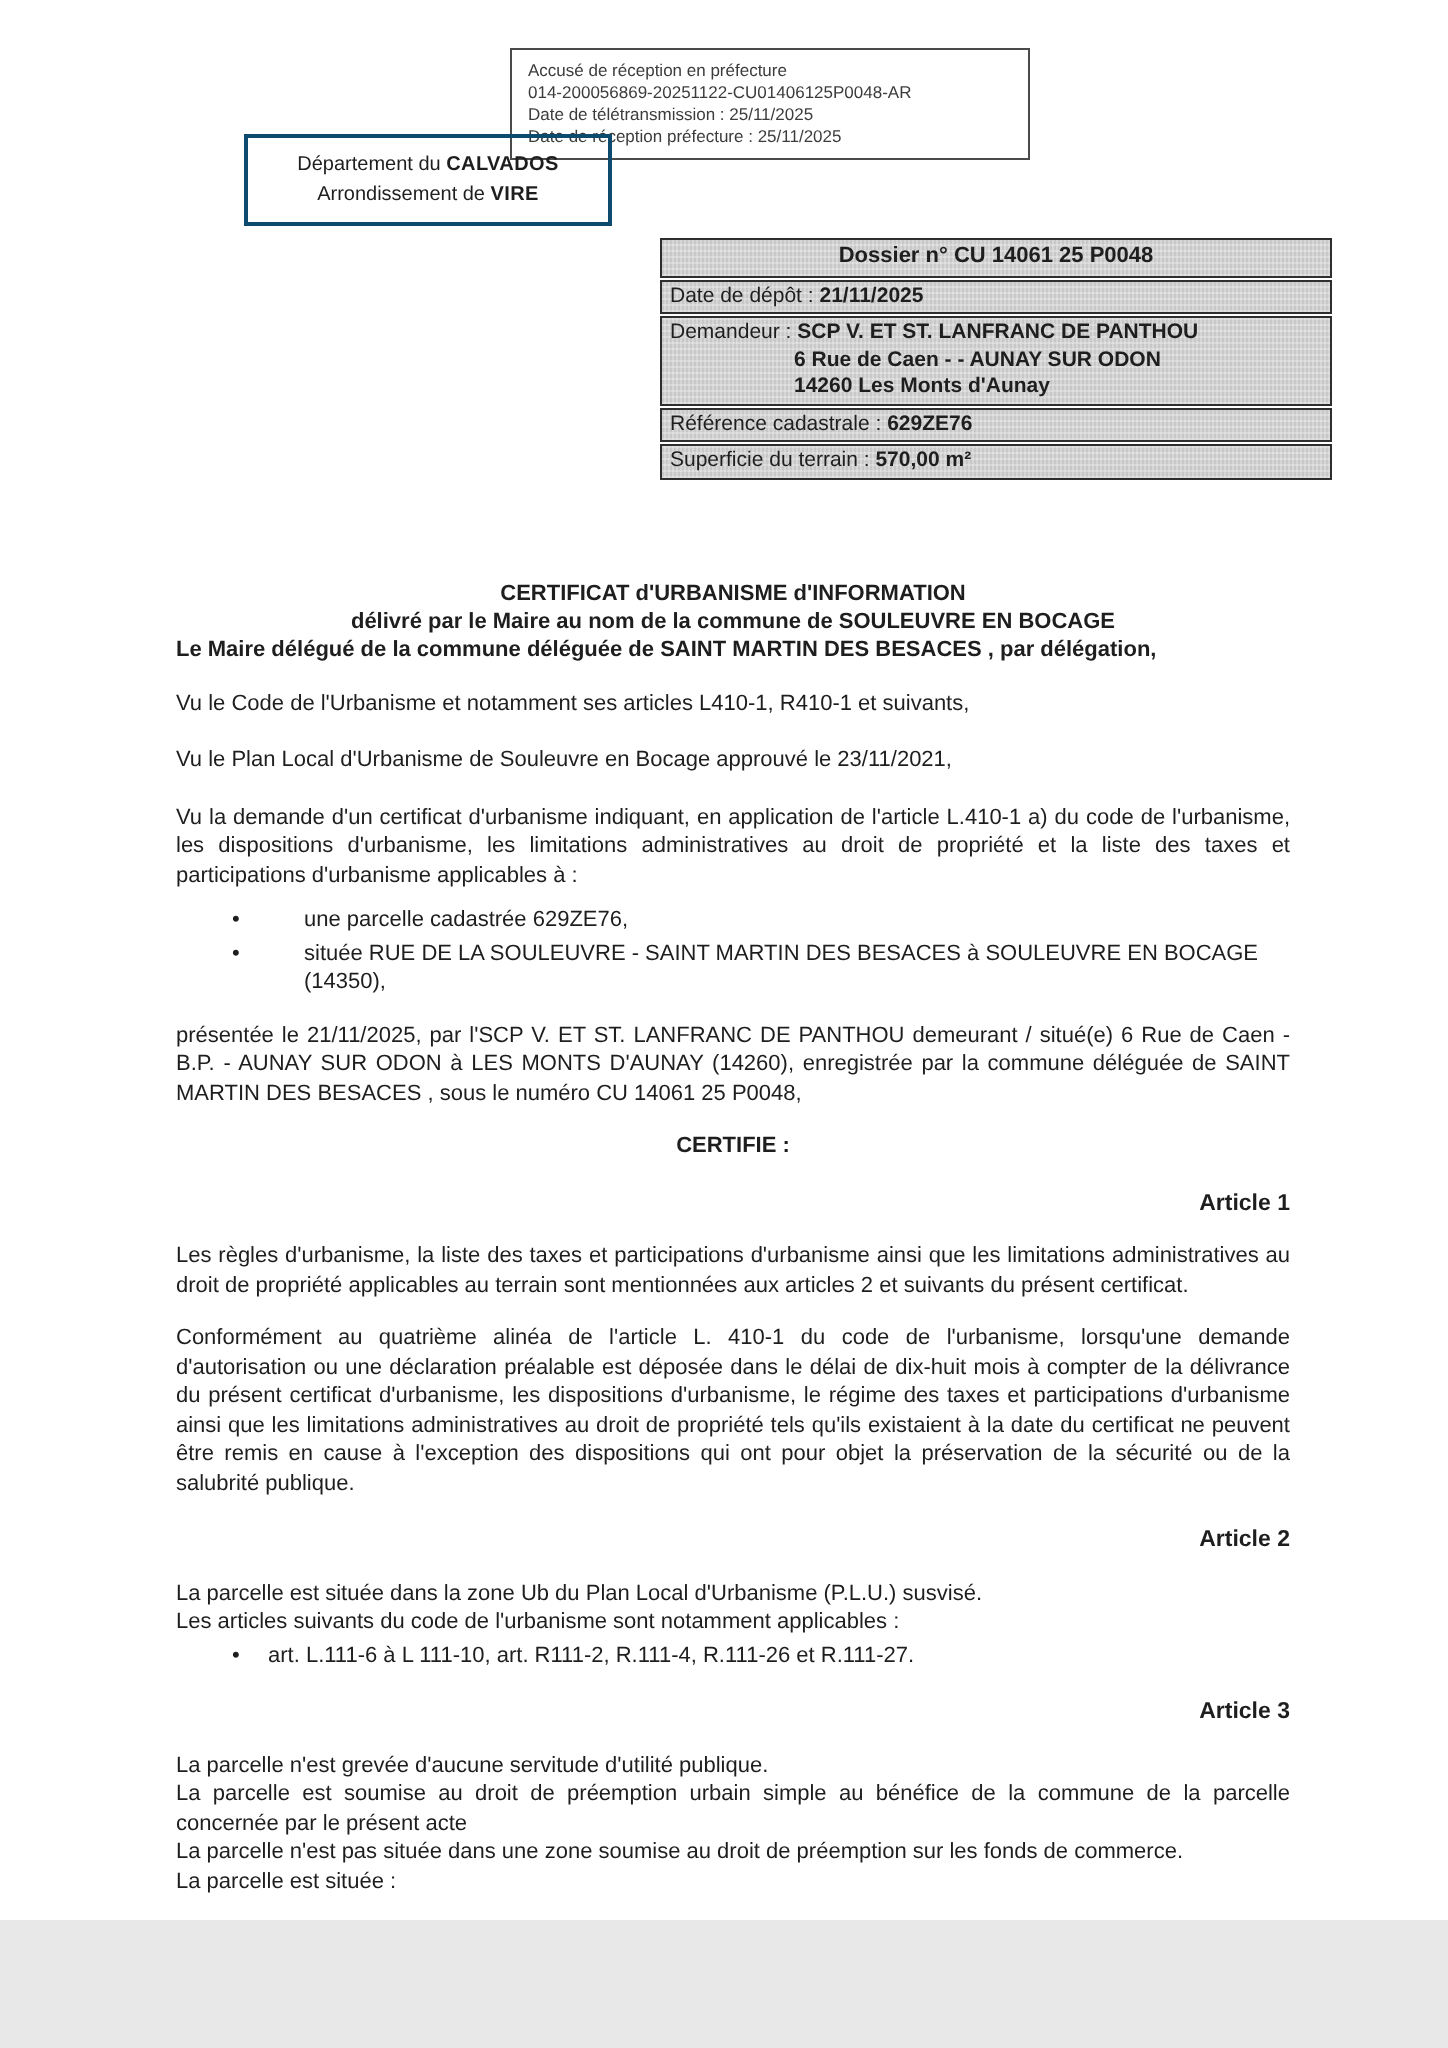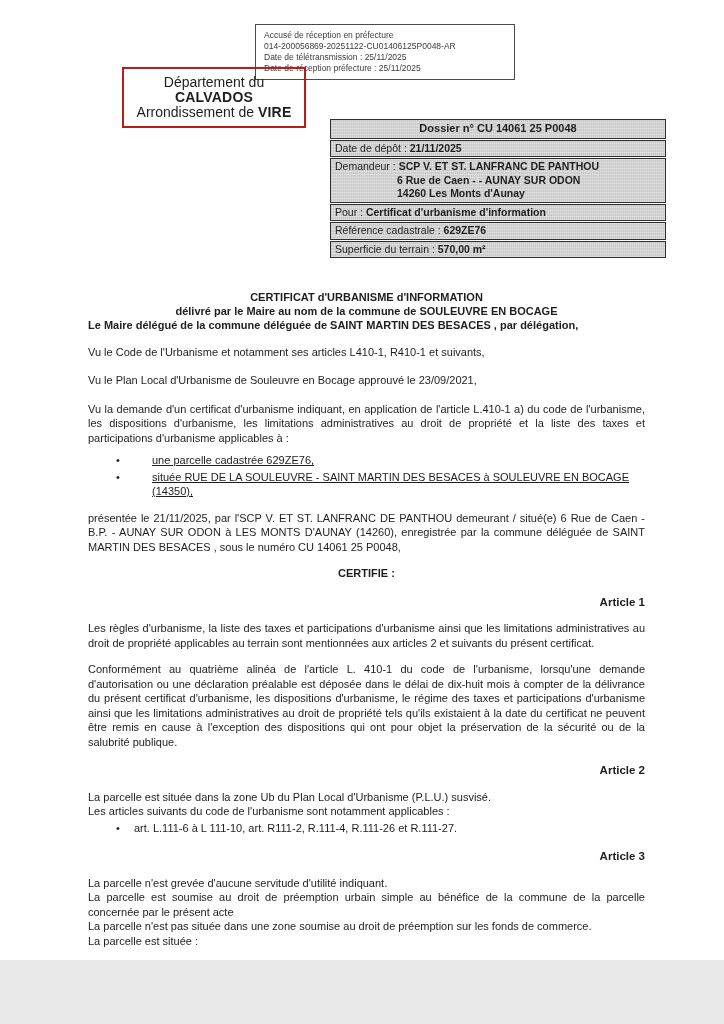--- a/index.html
+++ b/index.html
@@ -15,24 +15,24 @@
   
   .reception-box{
     position:absolute;left:255px;top:24px;width:242px;
     border:1px solid #4a4a4a;
     padding:5px 8px;
     font-size:8.5px;line-height:11px;color:#3c3c3c;
   }
   
   .dept-box{
     position:absolute;left:122px;top:67px;width:176px;
-    border:2px solid #b91c1c;
+    border:2px solid #0c4a6e;
     padding:6px 2px;
     text-align:center;
-    font-size:14px;line-height:15px;
+    font-size:10px;line-height:15px;
   }
   .dept-box b{letter-spacing:.2px;}
   
   .left-col{
     position:absolute;left:60px;top:121px;width:266px;
     text-align:center;font-size:11.5px;line-height:14px;
   }
   .republique{font-weight:bold;}
   .commune{font-weight:bold;text-decoration:underline;margin-top:19px;letter-spacing:.1px;}
   .delegated{font-style:italic;margin-top:15px;font-size:11px;line-height:14px;}
@@ -67,21 +67,21 @@
   .mt12{margin-top:12px;}
   .mt14{margin-top:14px;}
   .mt26{}
   .bold{font-weight:bold;}
   .just{text-align:justify;}
   .center-h{text-align:center;font-weight:bold;}
   .article-title{text-align:right;font-weight:bold;font-size:11.5px;margin-top:14px;}
   .bullets{margin-top:8px;}
   .bullet-row{display:flex;margin-top:2px;}
   .bullet-dot{width:14px;padding-left:28px;flex:none;}
-  .bullet-text-wide{padding-left:22px;text-decoration:underline;}
+  .bullet-text-wide{padding-left:22px;}
   .bullet-text-narrow{padding-left:4px;}
   
   .footer{
     position:absolute;left:88px;top:993px;width:557px;
     display:flex;justify-content:space-between;
     font-size:9.5px;color:#3a3a3a;
   }
 </style>
 </head>
 <body>
@@ -102,36 +102,35 @@
 
 
   <div class="dossier-table">
     <div class="trow header">Dossier n° CU 14061 25 P0048</div>
     <div class="trow"><span>Date de dépôt : </span><span class="val">21/11/2025</span></div>
     <div class="trow">
       <span>Demandeur : </span><span class="val">SCP V. ET ST. LANFRANC DE PANTHOU</span>
       <div class="cont-demandeur val">6 Rue de Caen -  - AUNAY SUR ODON</div>
       <div class="cont-demandeur val">14260 Les Monts d'Aunay</div>
     </div>
-    <div class="trow"><span>Pour : </span><span class="val">Certificat d'urbanisme d'information</span></div>
     <div class="trow"><span>Référence cadastrale : </span><span class="val">629ZE76</span></div>
     <div class="trow"><span>Superficie du terrain : </span><span class="val">570,00 m²</span></div>
   </div>
 
   <div class="main">
     <div class="doc-title">
       <div>CERTIFICAT d'URBANISME d'INFORMATION</div>
       <div>délivré par le Maire au nom de la commune de SOULEUVRE EN BOCAGE</div>
     </div>
 
     <p class="p mt26 bold">Le Maire délégué de la commune déléguée de SAINT MARTIN DES BESACES , par délégation,</p>
 
     <p class="p mt12">Vu le Code de l'Urbanisme et notamment ses articles L410-1, R410-1 et suivants,</p>
 
-    <p class="p mt14">Vu le Plan Local d'Urbanisme de Souleuvre en Bocage approuvé le 23/09/2021,</p>
+    <p class="p mt14">Vu le Plan Local d'Urbanisme de Souleuvre en Bocage approuvé le 23/11/2021,</p>
 
     <p class="p mt14 just">Vu la demande d'un certificat d'urbanisme indiquant, en application de l'article L.410-1 a) du code de l'urbanisme, les dispositions d'urbanisme, les limitations administratives au droit de propriété et la liste des taxes et participations d'urbanisme applicables à :</p>
 
     <div class="bullets">
       <div class="bullet-row">
         <span class="bullet-dot">•</span>
         <span class="bullet-text-wide">une parcelle cadastrée 629ZE76,</span>
       </div>
       <div class="bullet-row">
         <span class="bullet-dot">•</span>
@@ -149,21 +148,21 @@
 
     <p class="article-title">Article 2</p>
     <p class="p mt12">La parcelle est située dans la zone Ub du Plan Local d'Urbanisme (P.L.U.) susvisé.</p>
     <p class="p">Les articles suivants du code de l'urbanisme sont notamment applicables :</p>
     <div class="bullet-row">
       <span class="bullet-dot">•</span>
       <span class="bullet-text-narrow">art. L.111-6 à L 111-10, art. R111-2, R.111-4, R.111-26 et R.111-27.</span>
     </div>
 
     <p class="article-title">Article 3</p>
-    <p class="p mt12">La parcelle n'est grevée d'aucune servitude d'utilité indiquant.</p>
+    <p class="p mt12">La parcelle n'est grevée d'aucune servitude d'utilité publique.</p>
     <p class="p just">La parcelle est soumise au droit de préemption urbain simple au bénéfice de la commune de la parcelle concernée par le présent acte</p>
     <p class="p">La parcelle n'est pas située dans une zone soumise au droit de préemption sur les fonds de commerce.</p>
     <p class="p">La parcelle est située :</p>
   </div>
 
   <div class="footer">
     <span>Dossier n° CU 14061 25 P0048</span>
     <span>Page 1 sur 2</span>
   </div>
 

